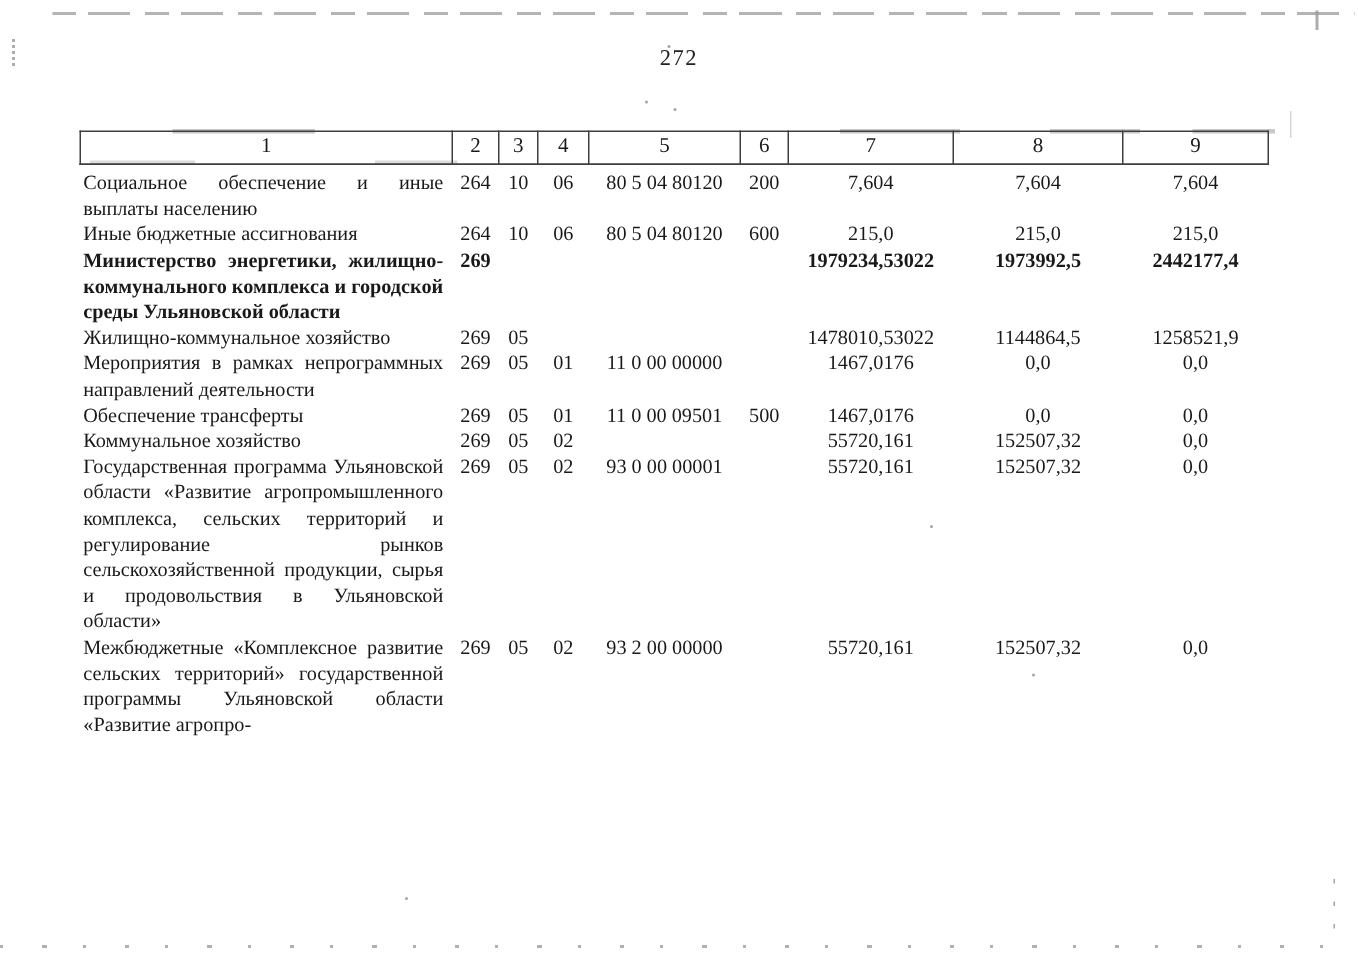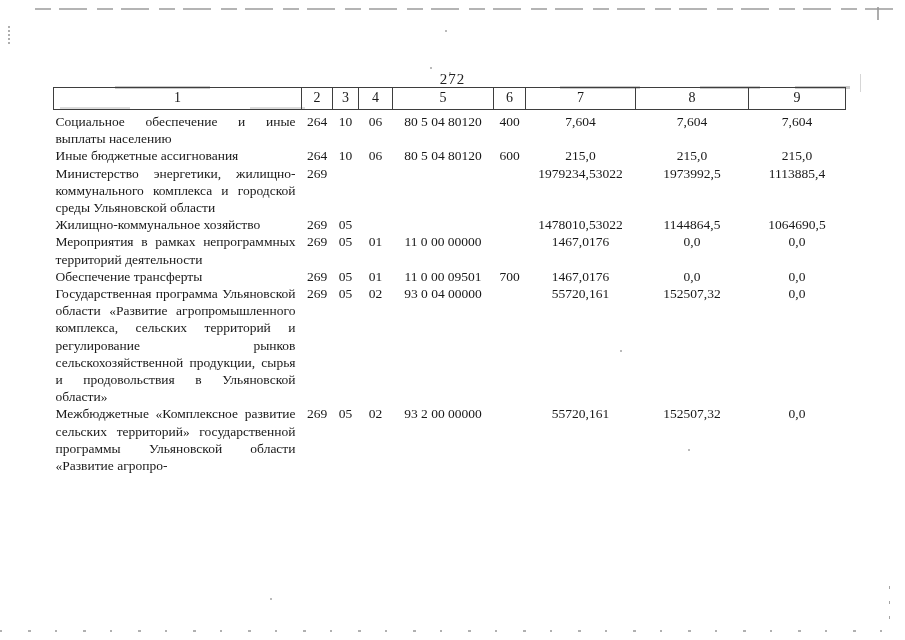--- a/index.html
+++ b/index.html
@@ -19,21 +19,20 @@
   
   .page-number {
     position: absolute;
     top: 31px;
     left: 0;
     width: 905px;
     text-align: center;
     font-size: 15px;
     letter-spacing: 1px;
     color: #222;
-    margin-top: 40px;
   }
 
   
   table.budget {
     position: absolute;
     left: 53px;
     top: 87px;
     width: 792px;
     border-collapse: collapse;
     table-layout: fixed;
@@ -57,21 +56,21 @@
   td.col1 {
     text-align: justify;
     padding-right: 6px !important;
     padding-left: 2px !important;
     margin-top: 16px;
   }
   td.col2, td.col3, td.col4, td.col5, td.col6,
   td.col7, td.col8, td.col9 {
     text-align: center;
   }
-  tr.bold { font-weight: normal; }
+  tr.bold { font-weight: bold; }
 
   
   .artifact { position: absolute; pointer-events: none; }
   .top-dashed-line {
     top: 8px; left: 35px; width: 868px; height: 2px;
     background: repeating-linear-gradient(90deg,
       #9b9b9b 0 16px, transparent 16px 24px,
       #9b9b9b 24px 52px, transparent 52px 62px);
     opacity: .75;
   }
@@ -157,21 +156,21 @@
         <th>9</th>
       </tr>
   </thead>
   <tbody>
       <tr>
         <td class="col1">Социальное обеспечение и иные выплаты населению</td>
         <td class="col2">264</td>
         <td class="col3">10</td>
         <td class="col4">06</td>
         <td class="col5">80 5 04 80120</td>
-        <td class="col6">400</td>
+        <td class="col6">200</td>
         <td class="col7">7,604</td>
         <td class="col8">7,604</td>
         <td class="col9">7,604</td>
       </tr>
       <tr>
         <td class="col1">Иные бюджетные ассигнования</td>
         <td class="col2">264</td>
         <td class="col3">10</td>
         <td class="col4">06</td>
         <td class="col5">80 5 04 80120</td>
@@ -182,67 +181,78 @@
       </tr>
       <tr class="bold">
         <td class="col1">Министерство энергетики, жилищно-коммунального комплекса и городской среды Ульяновской области</td>
         <td class="col2">269</td>
         <td class="col3"></td>
         <td class="col4"></td>
         <td class="col5"></td>
         <td class="col6"></td>
         <td class="col7">1979234,53022</td>
         <td class="col8">1973992,5</td>
-        <td class="col9">1113885,4</td>
+        <td class="col9">2442177,4</td>
       </tr>
       <tr>
         <td class="col1">Жилищно-коммунальное хозяйство</td>
         <td class="col2">269</td>
         <td class="col3">05</td>
         <td class="col4"></td>
         <td class="col5"></td>
         <td class="col6"></td>
         <td class="col7">1478010,53022</td>
         <td class="col8">1144864,5</td>
-        <td class="col9">1064690,5</td>
-      </tr>
-      <tr>
-        <td class="col1">Мероприятия в рамках непрограммных территорий деятельности</td>
+        <td class="col9">1258521,9</td>
+      </tr>
+      <tr>
+        <td class="col1">Мероприятия в рамках непрограммных направлений деятельности</td>
         <td class="col2">269</td>
         <td class="col3">05</td>
         <td class="col4">01</td>
         <td class="col5">11 0 00 00000</td>
         <td class="col6"></td>
         <td class="col7">1467,0176</td>
         <td class="col8">0,0</td>
         <td class="col9">0,0</td>
       </tr>
       <tr>
         <td class="col1">Обеспечение трансферты</td>
         <td class="col2">269</td>
         <td class="col3">05</td>
         <td class="col4">01</td>
         <td class="col5">11 0 00 09501</td>
-        <td class="col6">700</td>
+        <td class="col6">500</td>
         <td class="col7">1467,0176</td>
         <td class="col8">0,0</td>
         <td class="col9">0,0</td>
       </tr>
       <tr>
-        <td class="col1">Государственная программа Ульяновской области «Развитие агропромышленного комплекса, сельских территорий и регулирование рынков сельскохозяйственной продукции, сырья и продовольствия в Ульяновской области»</td>
+        <td class="col1">Коммунальное хозяйство</td>
         <td class="col2">269</td>
         <td class="col3">05</td>
         <td class="col4">02</td>
-        <td class="col5">93 0 04 00000</td>
+        <td class="col5"></td>
         <td class="col6"></td>
         <td class="col7">55720,161</td>
         <td class="col8">152507,32</td>
         <td class="col9">0,0</td>
       </tr>
       <tr>
+        <td class="col1">Государственная программа Ульяновской области «Развитие агропромышленного комплекса, сельских территорий и регулирование рынков сельскохозяйственной продукции, сырья и продовольствия в Ульяновской области»</td>
+        <td class="col2">269</td>
+        <td class="col3">05</td>
+        <td class="col4">02</td>
+        <td class="col5">93 0 00 00001</td>
+        <td class="col6"></td>
+        <td class="col7">55720,161</td>
+        <td class="col8">152507,32</td>
+        <td class="col9">0,0</td>
+      </tr>
+      <tr>
         <td class="col1">Межбюджетные «Комплексное развитие сельских территорий» государственной программы Ульяновской области «Развитие агропро-</td>
         <td class="col2">269</td>
         <td class="col3">05</td>
         <td class="col4">02</td>
         <td class="col5">93 2 00 00000</td>
         <td class="col6"></td>
         <td class="col7">55720,161</td>
         <td class="col8">152507,32</td>
         <td class="col9">0,0</td>
       </tr>

